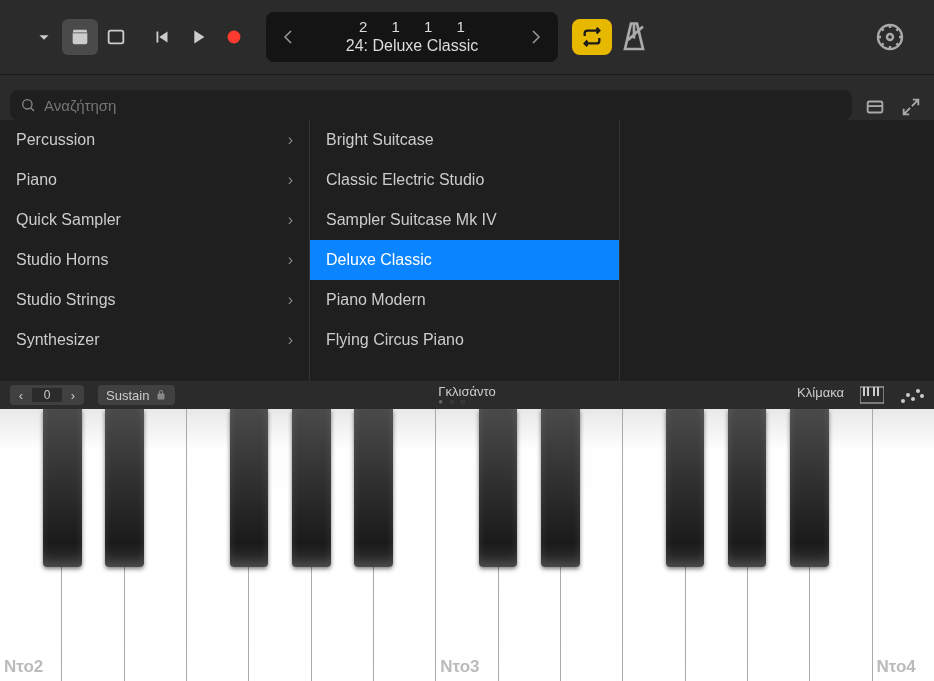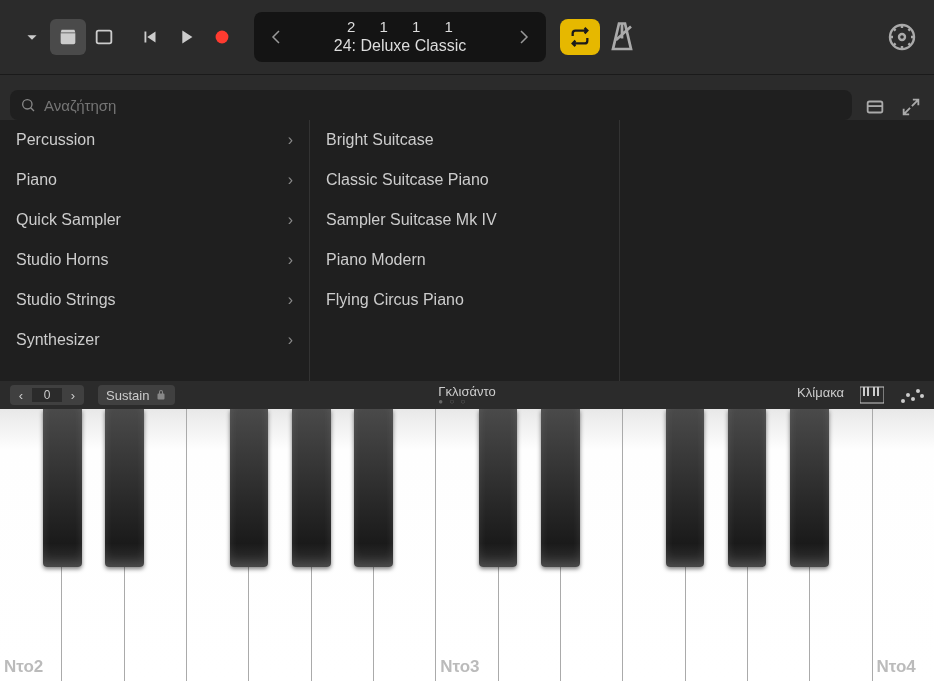--- a/index.html
+++ b/index.html
@@ -1,17 +1,17 @@
 <!DOCTYPE html>
 <html><head>
 <meta charset="utf-8">
 <style>
 *{box-sizing:border-box;margin:0;padding:0;font-family:-apple-system,BlinkMacSystemFont,"Helvetica Neue",sans-serif;}
 body{background:#1a1a1a;width:934px;height:681px;overflow:hidden;color:#ccc;position:relative;}
-.toolbar{height:74px;background:#2b2b2b;display:flex;align-items:center;padding:0 14px;}
+.toolbar{height:74px;background:#2b2b2b;display:flex;align-items:center;padding:0 26px;}
 .tb-btn{width:36px;height:36px;display:flex;align-items:center;justify-content:center;border-radius:6px;color:#ccc;cursor:pointer;}
 .tb-btn.active{background:#4a4a4a;}
 .tb-btn svg{width:22px;height:22px;}
 .lcd{background:#141414;border-radius:8px;height:50px;width:292px;display:flex;align-items:center;padding:0 10px;margin-left:14px;}
 .lcd-arrow{width:24px;color:#999;display:flex;align-items:center;justify-content:center;cursor:pointer;}
 .lcd-center{flex:1;text-align:center;line-height:1.3;}
 .lcd-top{font-size:15px;color:#ddd;letter-spacing:10px;padding-left:10px;}
 .lcd-bottom{font-size:16px;color:#ddd;}
 .cycle-btn{width:40px;height:36px;border-radius:8px;background:#e6b800;display:flex;align-items:center;justify-content:center;margin-left:14px;}
 .cycle-btn svg{width:22px;height:22px;}
@@ -162,24 +162,27 @@
     <div class="item">
         <span>Synthesizer</span>
         <span class="chev">›</span>
       </div>
   </div>
   <div class="col">
     <div class="item">
         <span>Bright Suitcase</span>
       </div>
     <div class="item">
-        <span>Classic Suitcase Piano</span>
+        <span>Classic Electric Studio</span>
       </div>
     <div class="item">
         <span>Sampler Suitcase Mk IV</span>
+      </div>
+    <div class="item sel">
+        <span>Deluxe Classic</span>
       </div>
     <div class="item">
         <span>Piano Modern</span>
       </div>
     <div class="item">
         <span>Flying Circus Piano</span>
       </div>
   </div>
   <div class="col col3"></div>
 </div>

